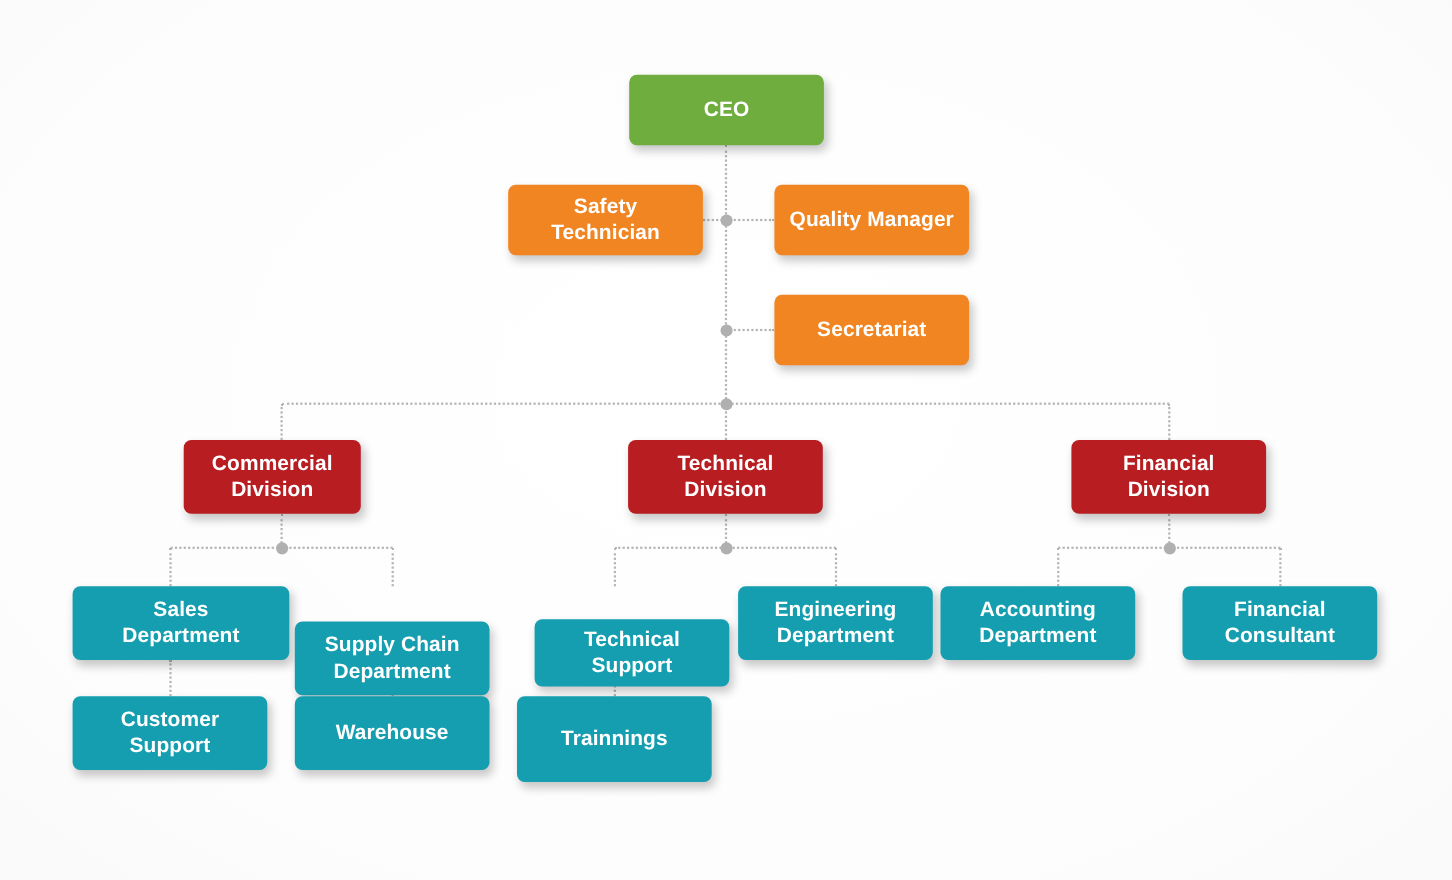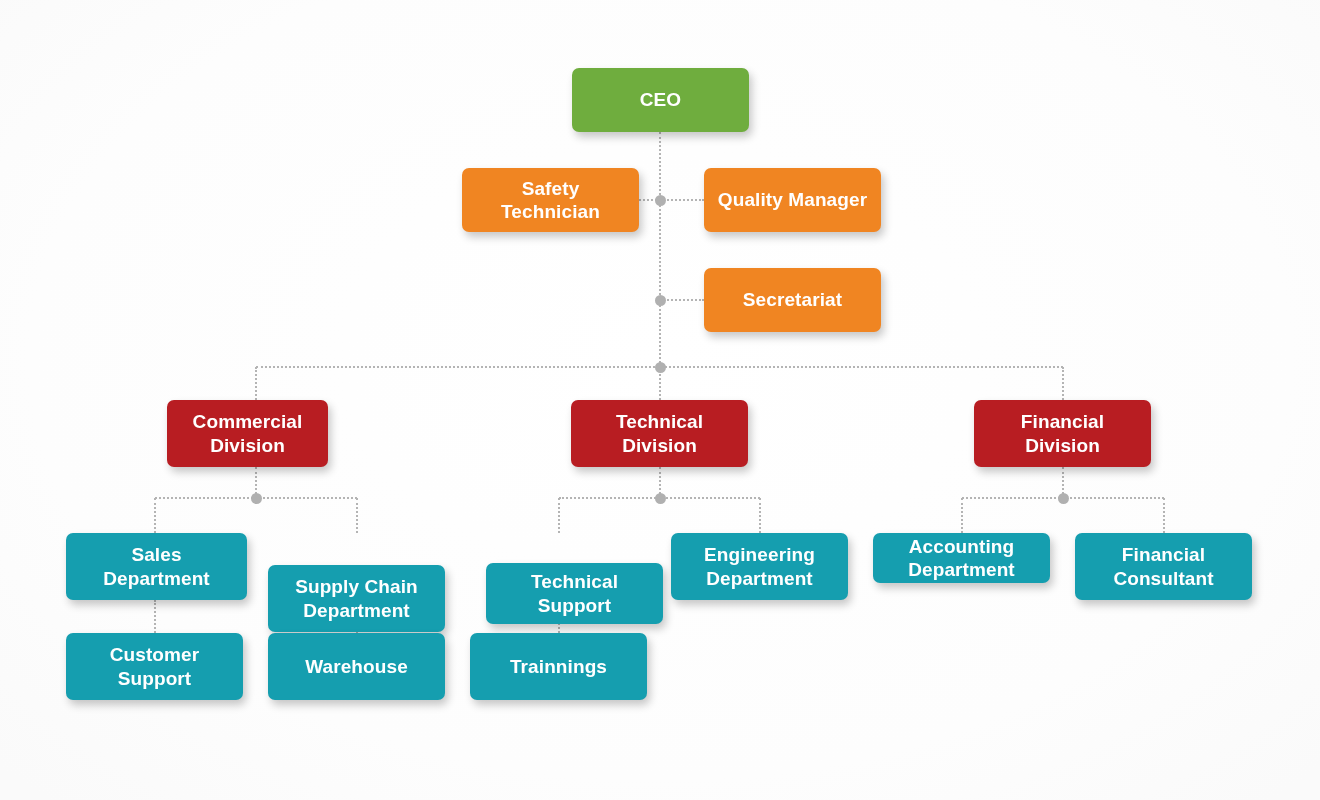--- a/index.html
+++ b/index.html
@@ -131,48 +131,48 @@
       </div>
       <div class="node lvl-division" style="left: 167px; top: 400px; width: 161px; height: 67px;">
         <span class="node-label">Commercial Division</span>
       </div>
       <div class="node lvl-division" style="left: 571px; top: 400px; width: 177px; height: 67px;">
         <span class="node-label">Technical Division</span>
       </div>
       <div class="node lvl-division" style="left: 974px; top: 400px; width: 177px; height: 67px;">
         <span class="node-label">Financial Division</span>
       </div>
-      <div class="node lvl-dept" style="left: 66px; top: 533px; width: 181px; height: 67px;">
+      <div class="node lvl-dept" style="left: 66px; top: 533px; width: 197px; height: 67px;">
         <span class="node-label">Sales
 Department</span>
       </div>
       <div class="node lvl-dept" style="left: 268px; top: 565px; width: 177px; height: 67px;">
         <span class="node-label">Supply Chain
 Department</span>
       </div>
       <div class="node lvl-dept" style="left: 470px; top: 563px; width: 177px; height: 61px; margin-left: 16px;">
         <span class="node-label">Technical
 Support</span>
       </div>
       <div class="node lvl-dept" style="left: 671px; top: 533px; width: 177px; height: 67px;">
         <span class="node-label">Engineering
 Department</span>
       </div>
-      <div class="node lvl-dept" style="left: 873px; top: 533px; width: 177px; height: 50px;">
+      <div class="node lvl-dept" style="left: 855px; top: 533px; width: 177px; height: 67px;">
         <span class="node-label">Accounting
 Department</span>
       </div>
       <div class="node lvl-dept" style="left: 1075px; top: 533px; width: 177px; height: 67px;">
         <span class="node-label">Financial
 Consultant</span>
       </div>
       <div class="node lvl-dept" style="left: 66px; top: 633px; width: 177px; height: 67px;">
         <span class="node-label">Customer Support</span>
       </div>
       <div class="node lvl-dept" style="left: 268px; top: 633px; width: 177px; height: 67px;">
         <span class="node-label">Warehouse</span>
       </div>
-      <div class="node lvl-dept" style="left: 470px; top: 633px; width: 177px; height: 67px;">
+      <div class="node lvl-dept" style="left: 470px; top: 633px; width: 177px; height: 78px;">
         <span class="node-label">Trainnings</span>
       </div>
     </div>
 
 </div>
 
 </body></html>

